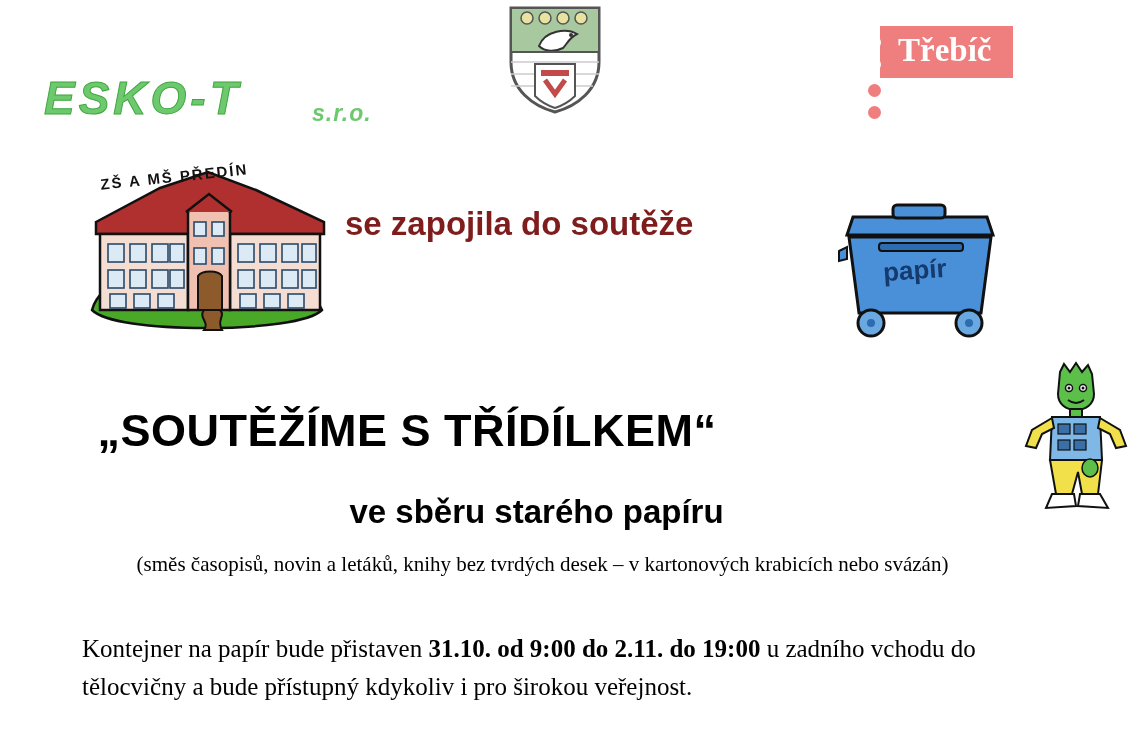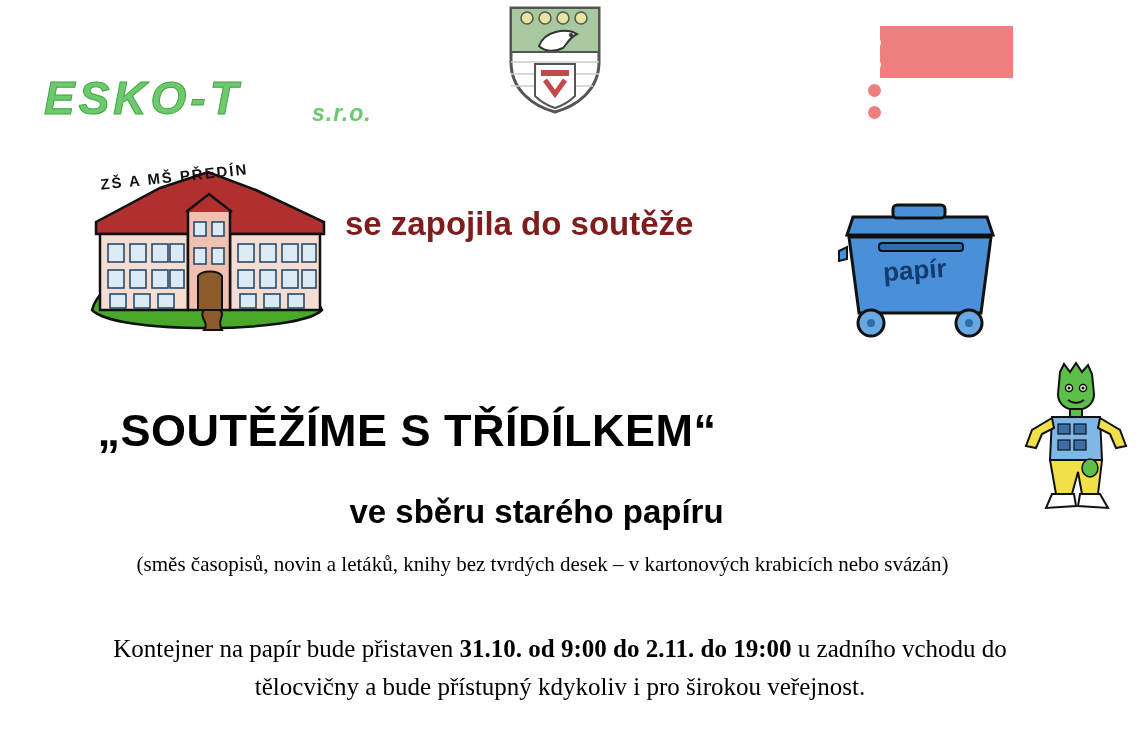--- a/index.html
+++ b/index.html
@@ -154,24 +154,23 @@
     top: 552px;
     width: 1105px;
     text-align: center;
     font-family: "Liberation Serif", serif;
     font-size: 21px;
     padding-right: 20px;
     box-sizing: border-box;
   }
   .info-block {
     position: absolute;
-    left: 95px;
+    left: 82px;
     top: 630px;
     width: 930px;
-    text-align: center;
     font-family: "Liberation Serif", serif;
     font-size: 25px;
     line-height: 38px;
   }
   .info-block b { font-weight: bold; }
 
   
   .bin {
     position: absolute;
     left: 835px;
@@ -226,20 +225,21 @@
     <path d="M6,58 L94,58 M6,70 L94,70 M6,82 L88,82" stroke="#cccccc" stroke-width="1.5"></path>
 
     <path d="M30,60 L50,60 L70,60 L70,92 C64,98 56,102 50,104 C44,102 36,98 30,92 Z" fill="#ffffff" stroke="#555" stroke-width="2"></path>
     <path d="M36,66 L64,66 L64,72 L36,72 Z" fill="#c24a4a"></path>
     <path d="M40,76 L50,90 L60,76" fill="none" stroke="#c24a4a" stroke-width="5"></path>
   </svg>
 </div>
 
 <div class="trebic-logo">
   <div class="trebic-box"></div>
+  <div class="trebic-word">Třebíč</div>
   <div class="trebic-dot d1"></div>
   <div class="trebic-dot d2"></div>
   <div class="trebic-dot d3"></div>
   <div class="trebic-dot d4"></div>
 </div>
 
 <div class="school">
   <svg width="260" height="180" viewBox="0 0 260 180">
 
     <path d="M12,150 C20,120 60,112 120,112 C185,112 230,122 242,150 C230,162 180,168 126,168 C70,168 24,162 12,150 Z" fill="#4aa828" stroke="#111" stroke-width="2.5"></path>

